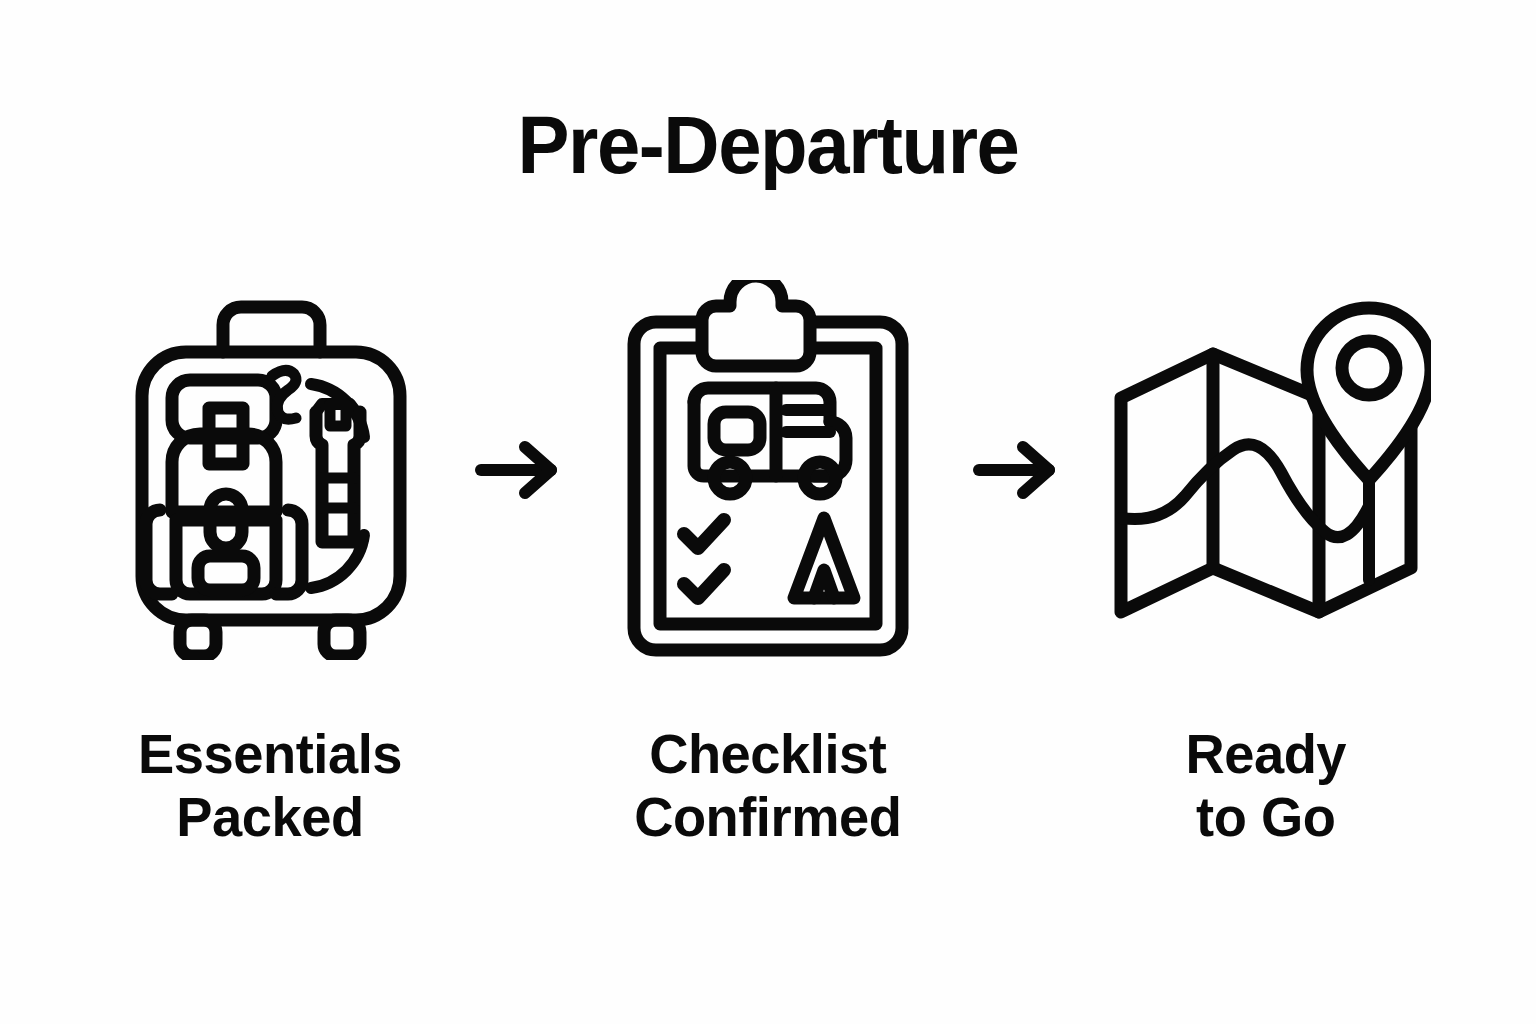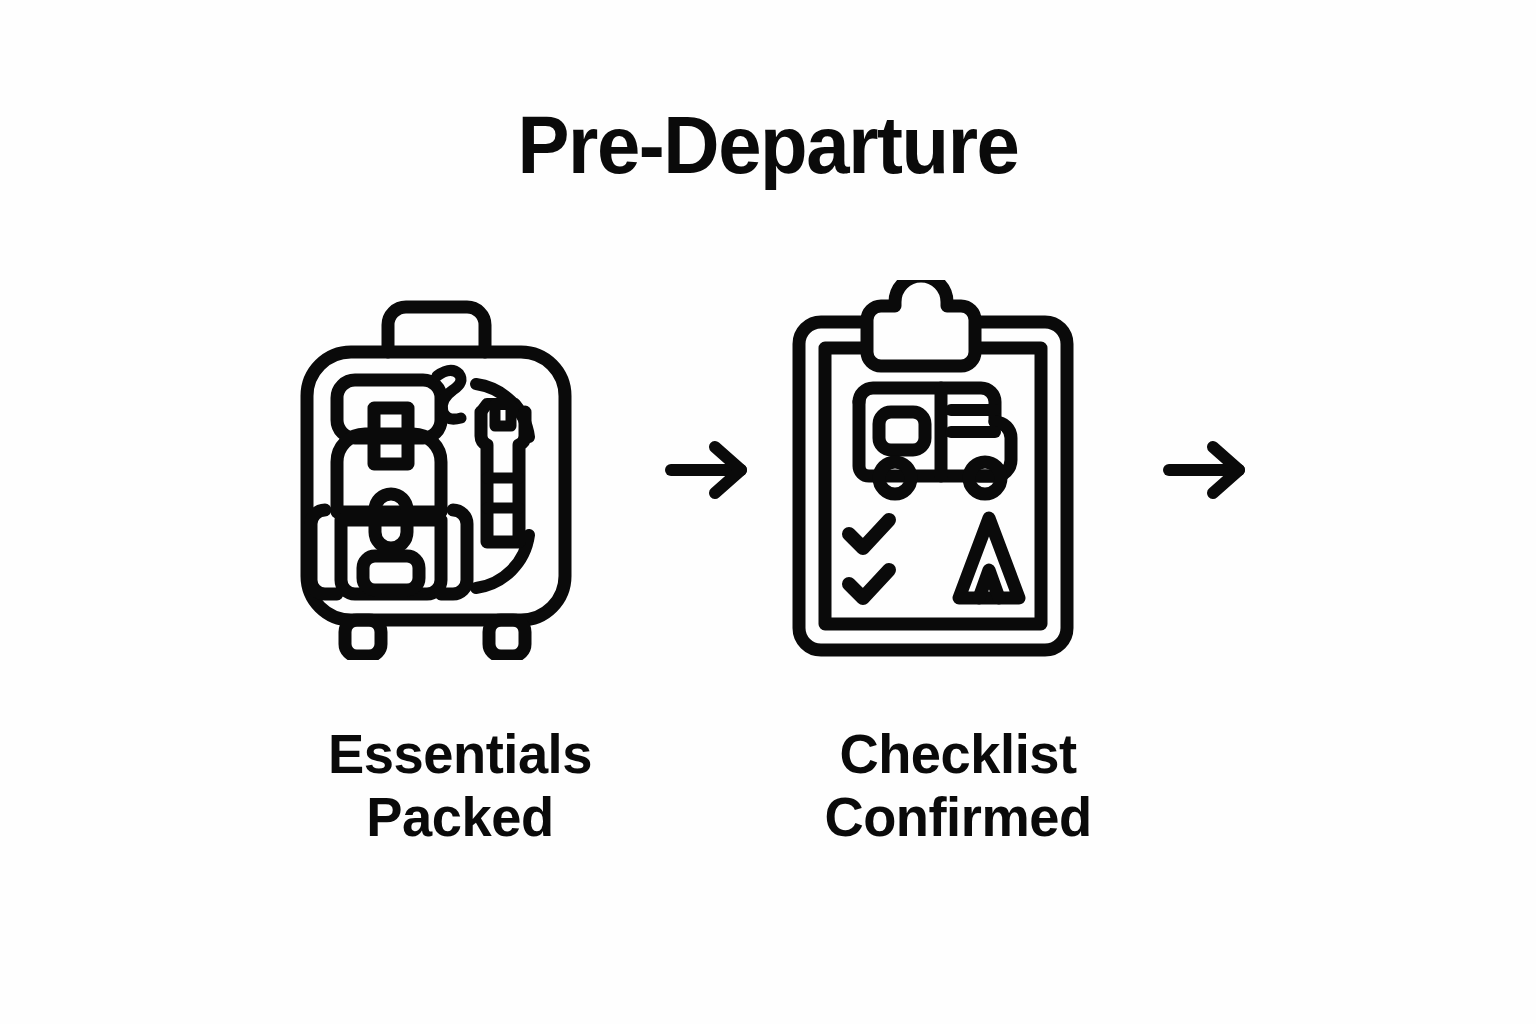--- a/index.html
+++ b/index.html
@@ -46,20 +46,21 @@
     height: 620px;
     display: flex;
     flex-direction: row;
     align-items: flex-start;
     justify-content: center;
   }
   .step {
     width: 380px;
     display: flex;
     flex-direction: column;
+    align-items: center;
   }
   .icon-box {
     width: 330px;
     height: 400px;
     display: flex;
     align-items: center;
     justify-content: center;
   }
   .icon-box svg {
     display: block;
@@ -180,15 +181,33 @@
 Confirmed</div>
     </div>
 
     <div class="arrow">
       <svg width="92" height="62" viewBox="0 0 92 62" fill="none" stroke="#0a0a0a" stroke-width="12" stroke-linecap="round" stroke-linejoin="round">
         <line x1="8" y1="31" x2="78" y2="31"></line>
         <polyline points="52,8 78,31 52,54"></polyline>
       </svg>
     </div>
 
+    <div class="step">
+      <div class="icon-box">
+        <svg width="330" height="380" viewBox="0 0 330 380" fill="none" stroke="#0a0a0a" stroke-width="13" stroke-linecap="round" stroke-linejoin="round">
+
+          <path d="M20 118 L112 74 L218 118 L310 74 L310 288 L218 332 L112 288 L20 332 Z" fill="#fefefe"></path>
+          <line x1="112" y1="74" x2="112" y2="288"></line>
+          <line x1="218" y1="118" x2="218" y2="332"></line>
+
+          <path d="M20 238 q 40 6 64 -22 q 24 -30 48 -46 q 26 -18 48 22 q 22 42 44 60 q 22 18 44 -26" stroke-width="12"></path>
+          <line x1="268" y1="190" x2="268" y2="300" stroke-width="12"></line>
+
+          <path d="M268 28 a62 62 0 0 1 62 62 c0 40 -42 88 -62 110 c-20 -22 -62 -70 -62 -110 a62 62 0 0 1 62 -62 Z" fill="#fefefe"></path>
+          <circle cx="268" cy="88" r="27" fill="#fefefe"></circle>
+        </svg>
+      </div>
+      <div class="step-label">Ready
+to Go</div>
+    </div>
 
   </div>
 </div>
 
 </body></html>

